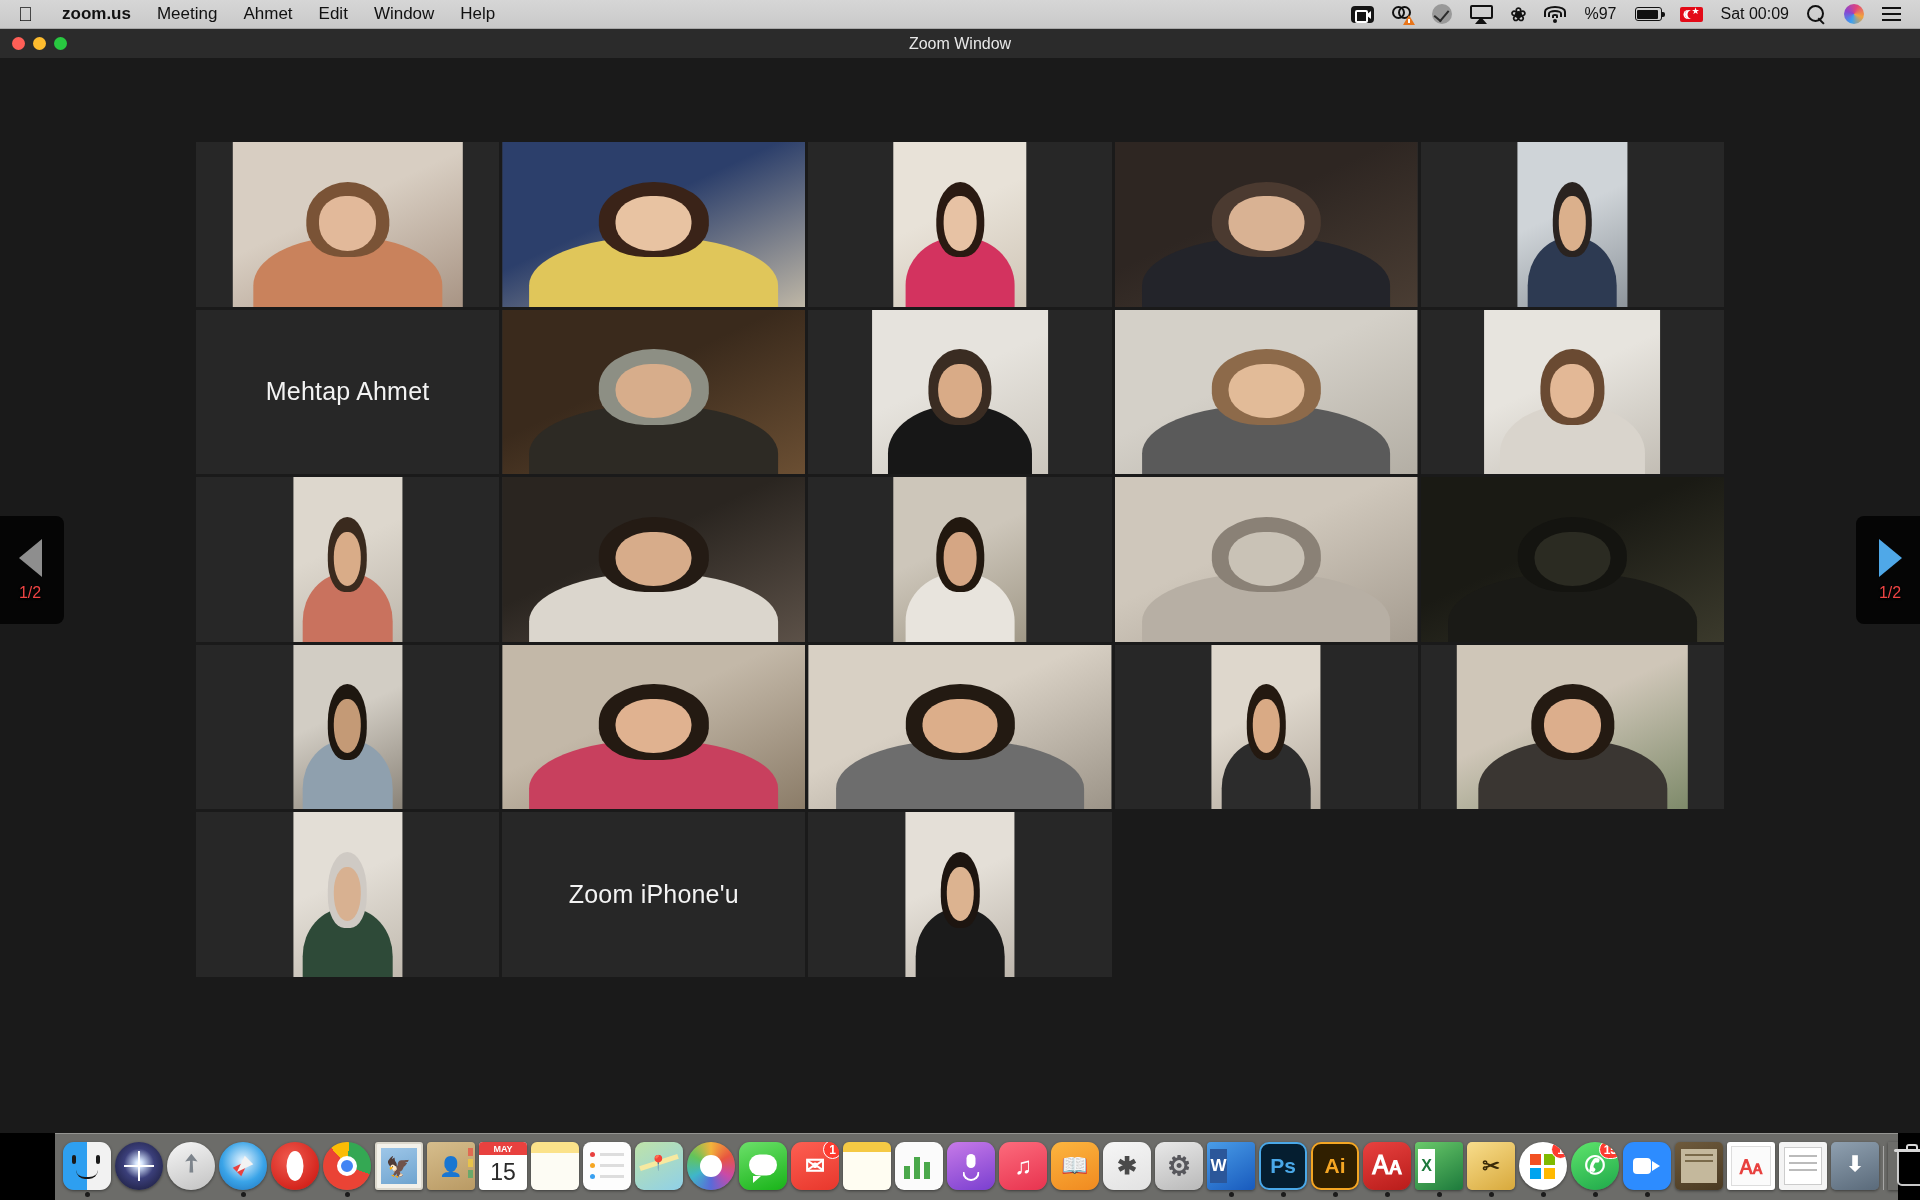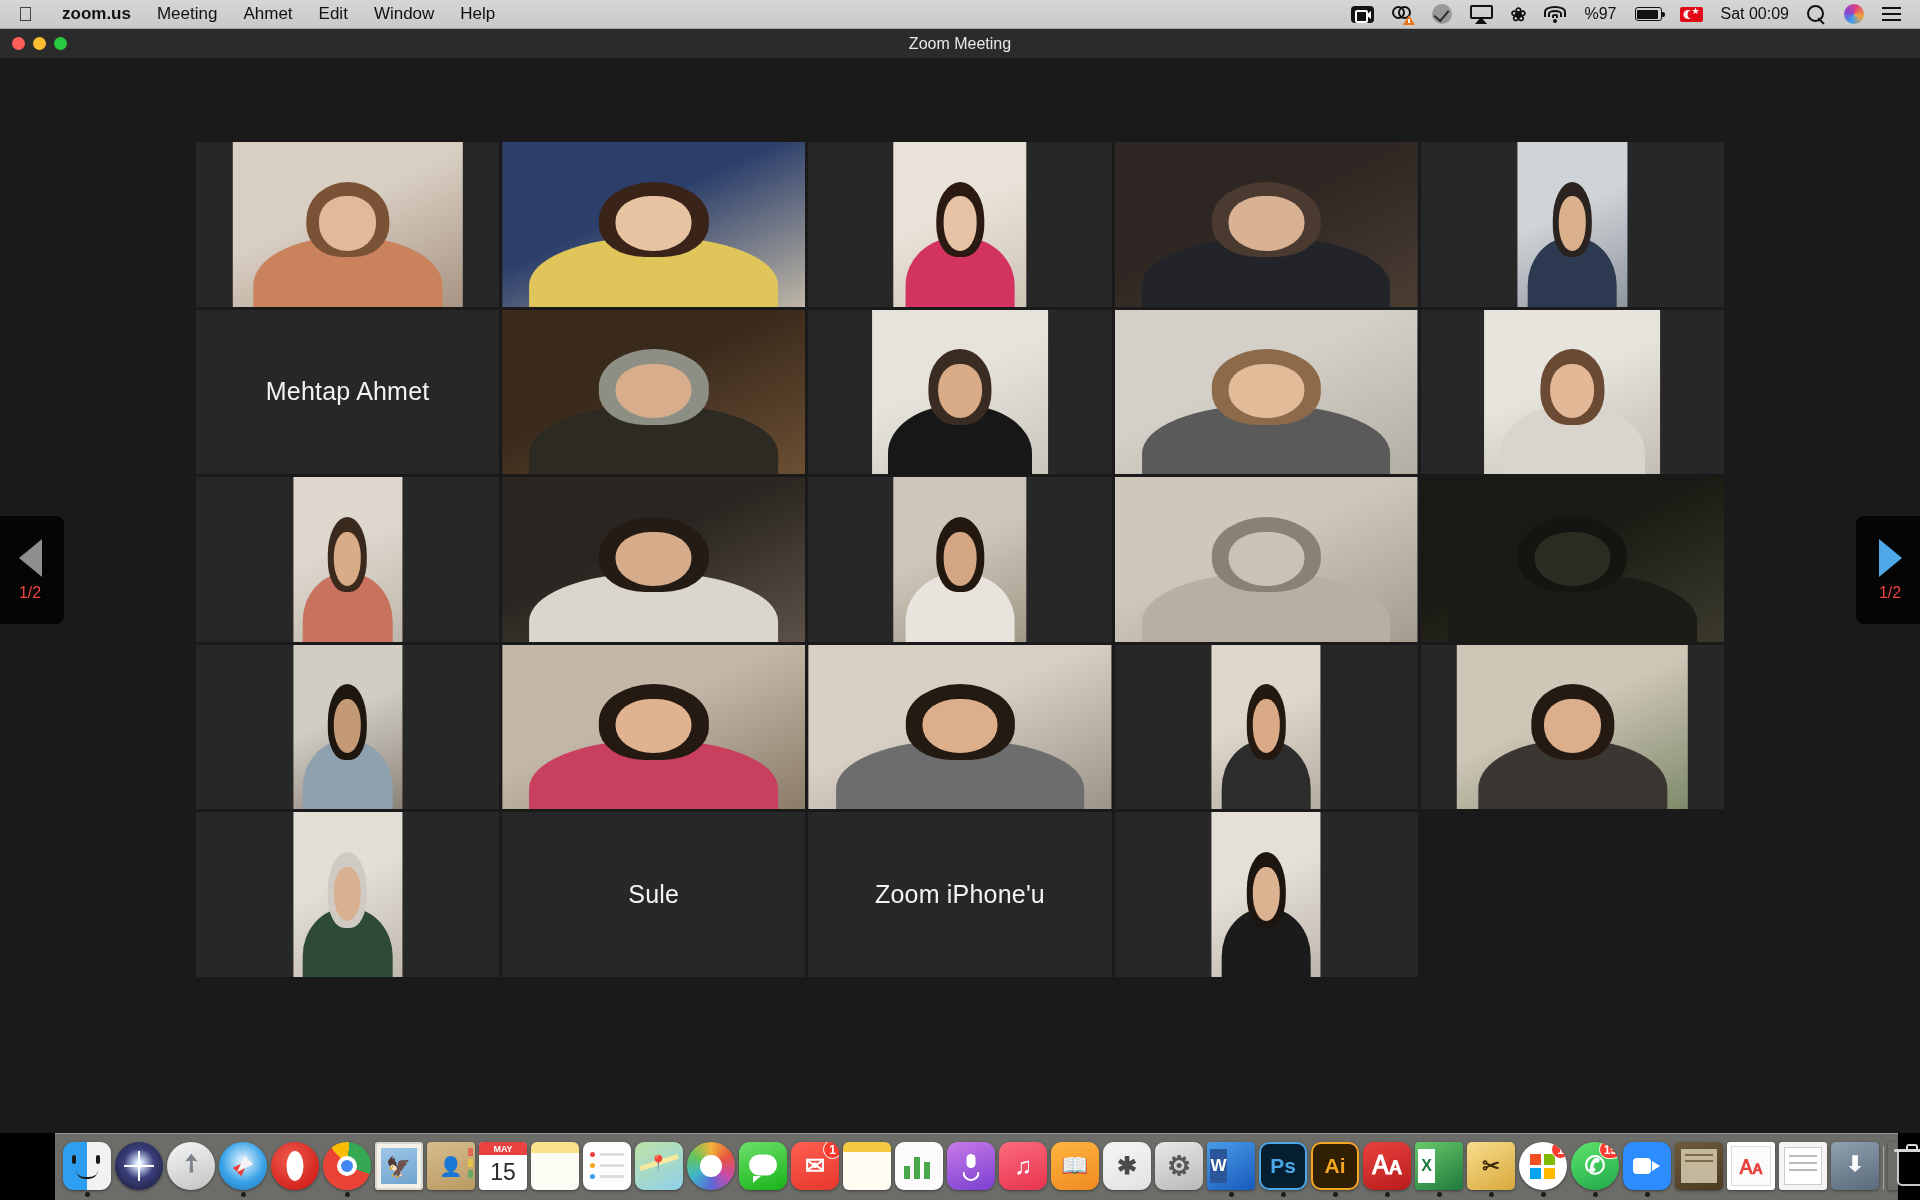--- a/index.html
+++ b/index.html
@@ -222,21 +222,21 @@
 </div>
 
 <div id="window">
 
   <div id="titlebar">
     <div class="traffic">
       <span class="tl red"></span>
       <span class="tl yellow"></span>
       <span class="tl green"></span>
     </div>
-    <div class="title">Zoom Meeting</div>
+    <div class="title">Zoom Window</div>
   </div>
 
   <div id="stage">
 
     <div id="grid">
         <div class="tile">
           <div class="vid">
             <div class="vf w76" style="background: linear-gradient(155deg, rgb(216, 206, 194) 0%, rgb(216, 206, 194) 42%, rgb(168, 148, 132) 100%);">
               <div style="position: absolute; left: 50%; transform: translateX(-50%); bottom: 0px; width: 82%; height: 42%; border-radius: 48% 48% 0px 0px / 70% 70% 0px 0px; background: rgb(201, 130, 92);"></div>
               <div style="position: absolute; left: 50%; transform: translateX(-50%); bottom: 30%; width: 36%; height: 46%; border-radius: 50% 50% 42% 42%; background: rgb(122, 83, 54);"></div>
@@ -410,23 +410,20 @@
           </div>
         </div>
         <div class="tile">
           <div class="vid">
             <div class="vf w36" style="background: linear-gradient(155deg, rgb(227, 222, 214) 0%, rgb(227, 222, 214) 42%, rgb(192, 185, 174) 100%);">
               <div style="position: absolute; left: 50%; transform: translateX(-50%); bottom: 0px; width: 82%; height: 42%; border-radius: 48% 48% 0px 0px / 70% 70% 0px 0px; background: rgb(46, 74, 56);"></div>
               <div style="position: absolute; left: 50%; transform: translateX(-50%); bottom: 30%; width: 36%; height: 46%; border-radius: 50% 50% 42% 42%; background: rgb(207, 202, 196);"></div>
               <div style="position: absolute; left: 50%; transform: translateX(-50%); bottom: 34%; width: 25%; height: 33%; border-radius: 46% 46% 50% 50%; background: rgb(216, 177, 145);"></div>
             </div>
           </div>
-        </div>
-        <div class="tile">
-          <div class="centername">Sule</div>
         </div>
         <div class="tile">
           <div class="centername">Zoom iPhone'u</div>
         </div>
         <div class="tile">
           <div class="vid">
             <div class="vf w36" style="background: linear-gradient(155deg, rgb(228, 223, 215) 0%, rgb(228, 223, 215) 42%, rgb(189, 182, 172) 100%);">
               <div style="position: absolute; left: 50%; transform: translateX(-50%); bottom: 0px; width: 82%; height: 42%; border-radius: 48% 48% 0px 0px / 70% 70% 0px 0px; background: rgb(27, 27, 27);"></div>
               <div style="position: absolute; left: 50%; transform: translateX(-50%); bottom: 30%; width: 36%; height: 46%; border-radius: 50% 50% 42% 42%; background: rgb(29, 21, 16);"></div>
               <div style="position: absolute; left: 50%; transform: translateX(-50%); bottom: 34%; width: 25%; height: 33%; border-radius: 46% 46% 50% 50%; background: rgb(220, 179, 144);"></div>

